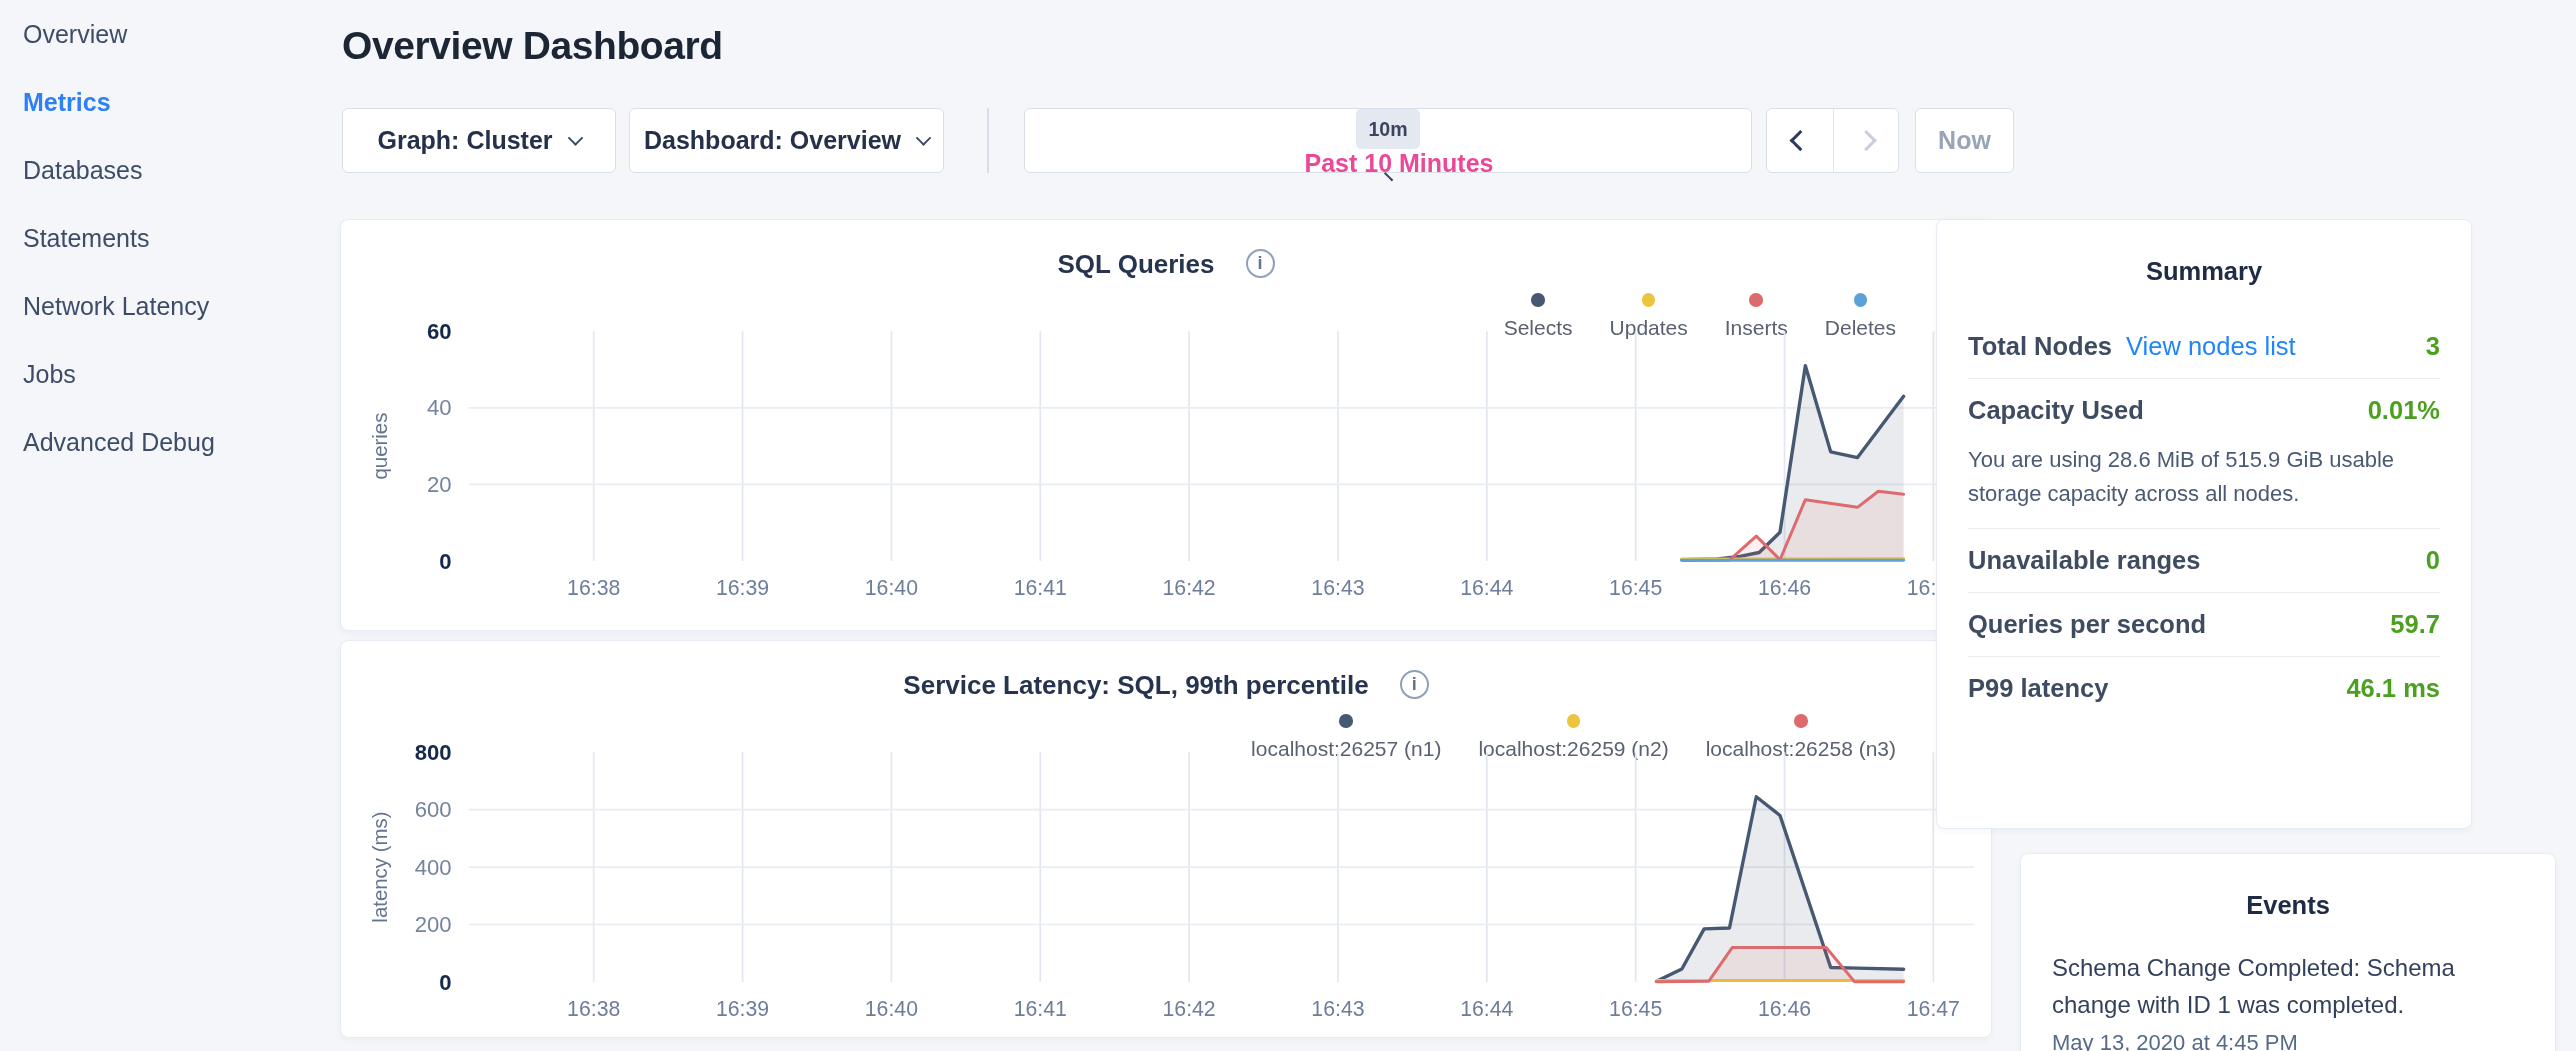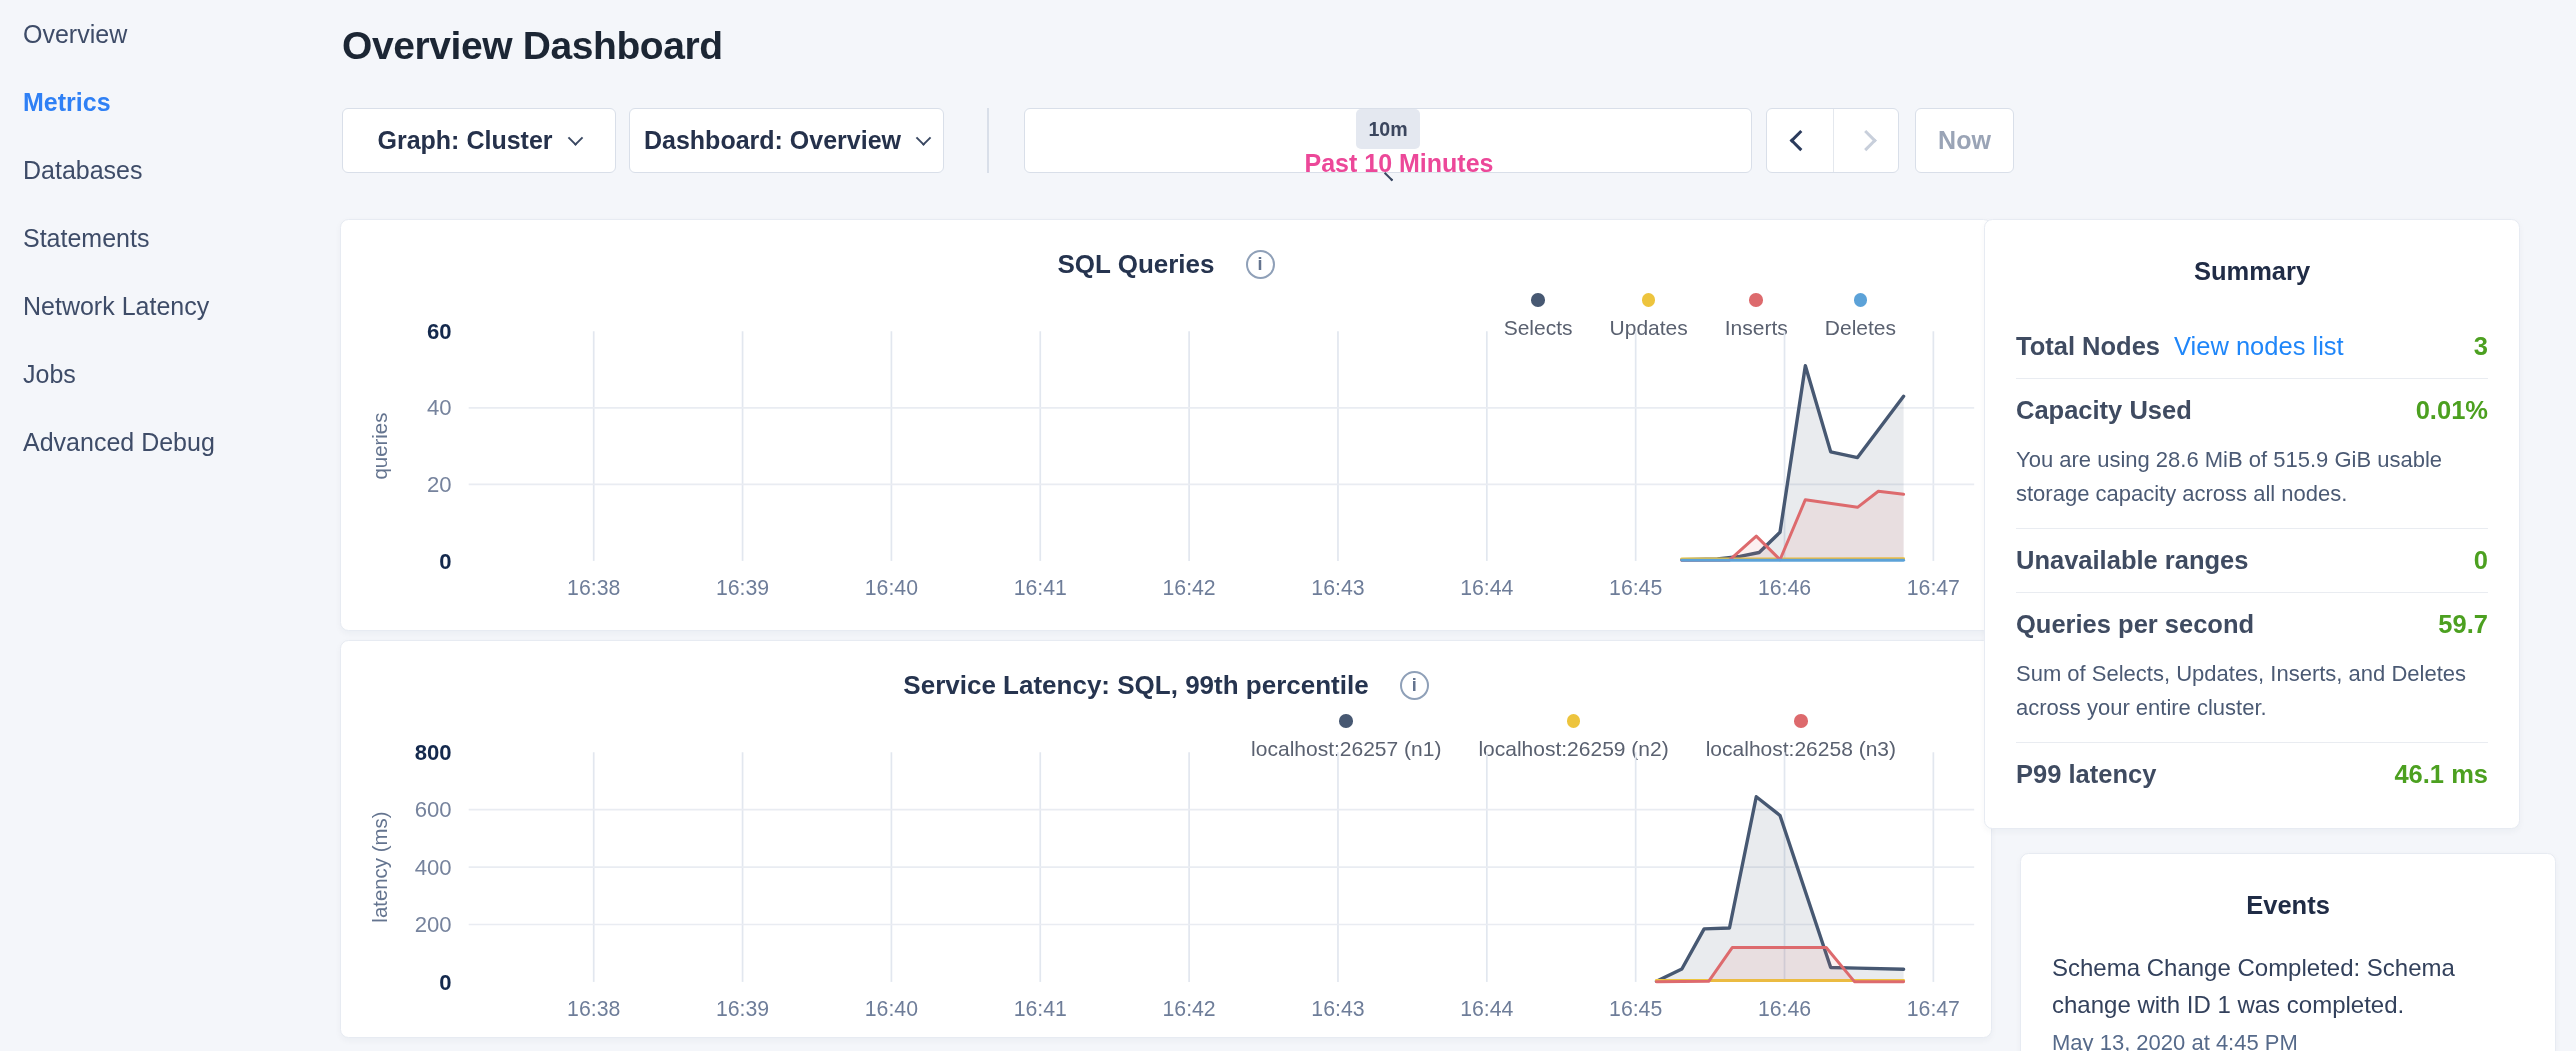--- a/index.html
+++ b/index.html
@@ -38,24 +38,24 @@
   .arrow-half.next { border-left:1.7px solid #e4e8ee; }
   .glyph-prev { width:14.5px; height:14.5px; border-left:3.4px solid #2b3b5c; border-bottom:3.4px solid #2b3b5c; transform:rotate(45deg); }
   .glyph-next { width:14.5px; height:14.5px; border-right:3.4px solid #c8cfdb; border-top:3.4px solid #c8cfdb; transform:rotate(45deg); }
 
   #now-btn { left:1915px; width:99px; justify-content:center; font-size:25px; font-weight:700; color:#9aa4b6; }
 
   
   .card { position:absolute; background:#fff; border:1.7px solid #e7ebf2; border-radius:8.5px; box-shadow:0 2.6px 6px rgba(20,40,80,0.04); }
   #chart-card-1 { left:340px; top:219px; width:1652px; height:412px; }
   #chart-card-2 { left:340px; top:640px; width:1652px; height:398px; }
-  #summary-card { left:1984px; top:219px; width:536px; height:610px; }
+  #summary-card { left:1936px; top:219px; width:536px; height:610px; }
   #events-card  { left:2020px; top:853px; width:536px; height:238px; }
 
-  .chart-head { position:absolute; top:29px; left:0; right:0; display:flex; justify-content:center; align-items:center; gap:31px; }
+  .chart-head { position:absolute; top:29px; left:0; right:0; display:flex; justify-content:center; align-items:flex-start; gap:31px; }
   .chart-title { font-size:26px; font-weight:700; color:#26344f; }
   .info-icon { width:29px; height:29px; border:2.6px solid #8fa0b8; border-radius:50%; color:#64748f; display:flex; align-items:center; justify-content:center; font-size:18px; font-weight:600; cursor:pointer; }
   .chart-legend { position:absolute; top:73px; right:95px; display:flex; gap:37px; align-items:center; }
   .legend-item { display:flex; align-items:center; gap:9.4px; font-size:21px; color:#5a6170; cursor:pointer;flex-direction:column; }
   .legend-dot { width:13.6px; height:13.6px; border-radius:50%; display:inline-block; }
   .chart-plot { position:absolute; left:17px; top:90px; }
   .chart-plot svg text { font-family:"Liberation Sans", sans-serif; }
 
   
   .panel-pad { padding:0 31px; }
@@ -265,21 +265,20 @@
       <span class="sum-label">Unavailable ranges</span>
       <span class="sum-value">0</span>
     </div>
   </div>
 
   <div class="sum-sec bordered">
     <div class="sum-row">
       <span class="sum-label">Queries per second</span>
       <span class="sum-value">59.7</span>
     </div>
-    <div class="sum-desc">Sum of Selects, Updates, Inserts, and Deletes across your entire cluster.</div>
   </div>
 
   <div class="sum-sec">
     <div class="sum-row">
       <span class="sum-label">P99 latency</span>
       <span class="sum-value">46.1 ms</span>
     </div>
   </div>
 </aside>
 

